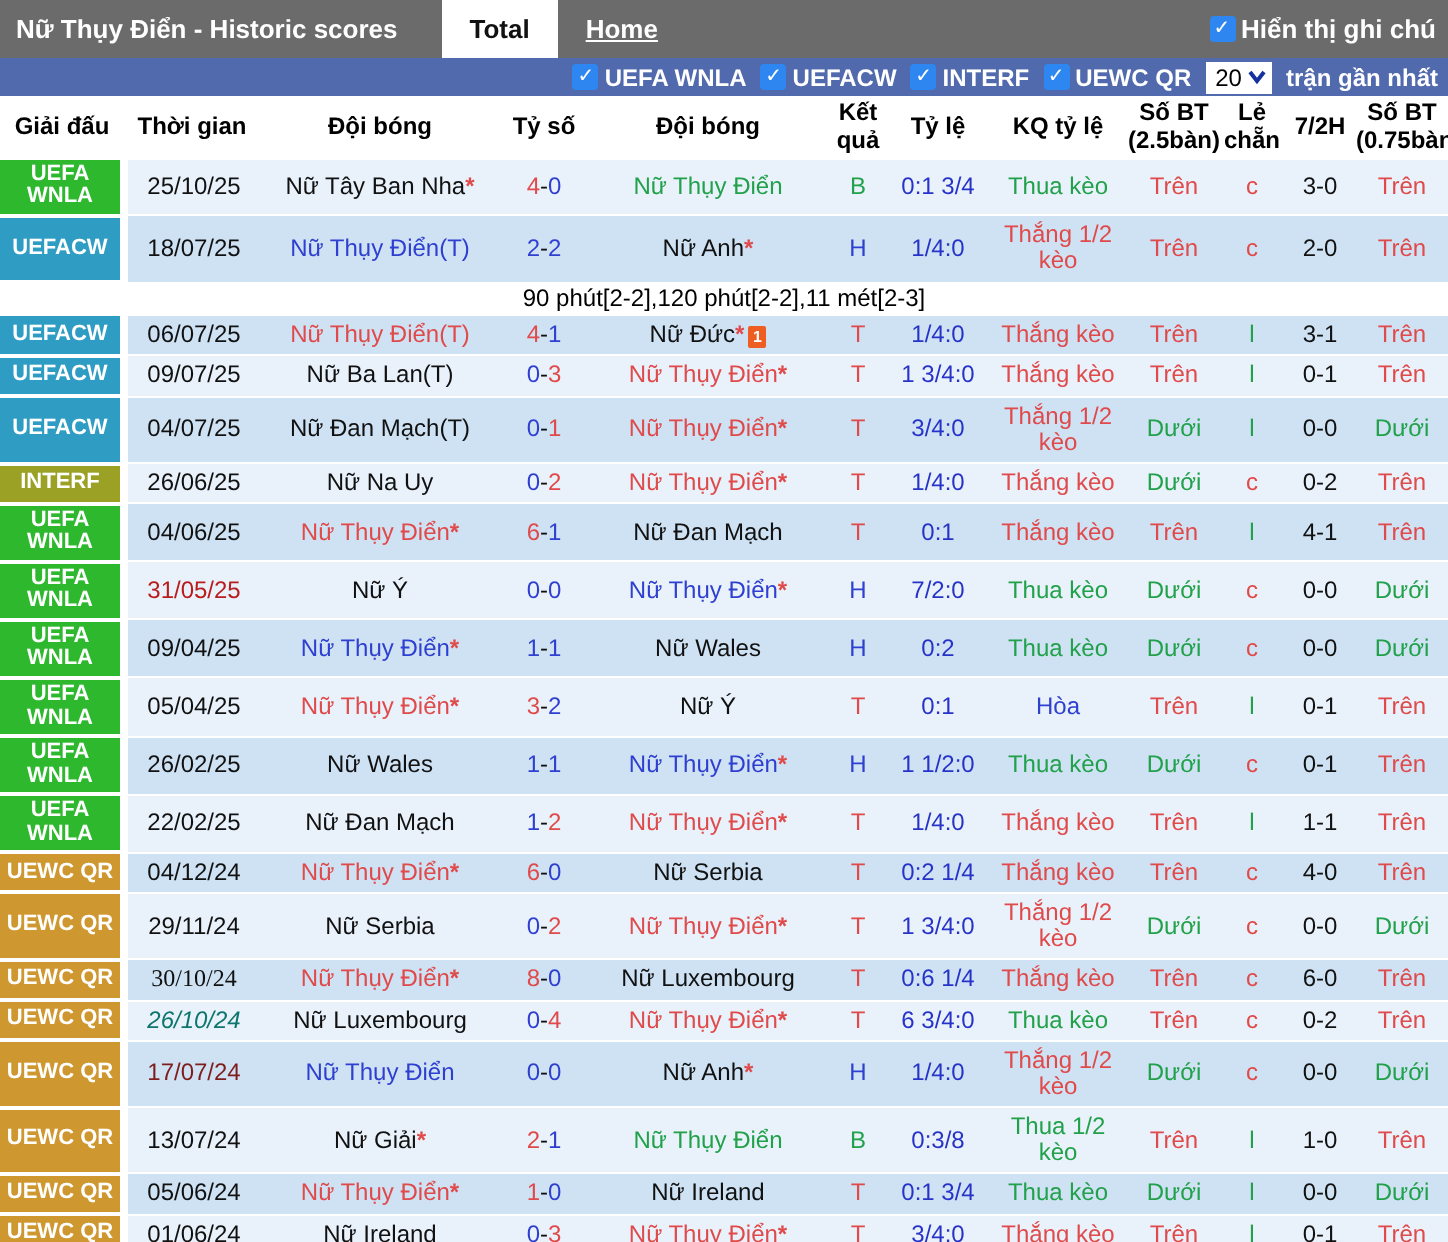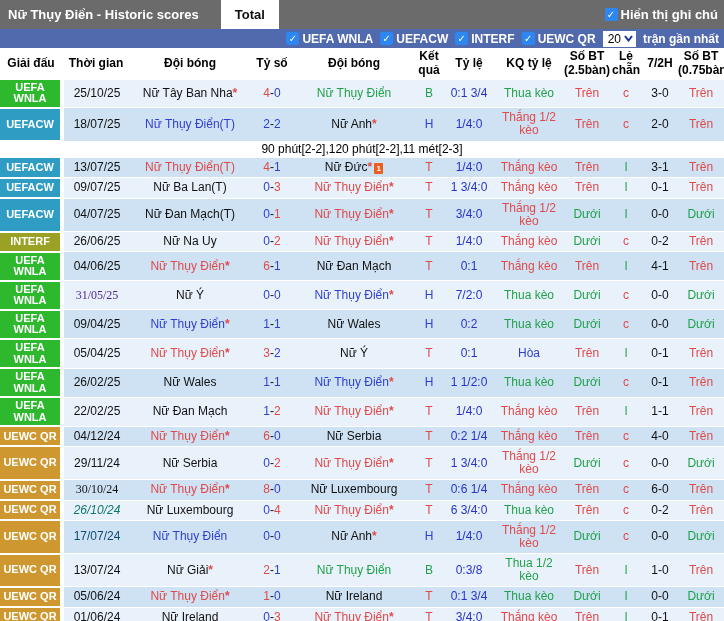--- a/index.html
+++ b/index.html
@@ -61,20 +61,21 @@
 </style>
 </head>
 <body>
 
 <div class="app">
 
   <div class="title-bar">
     <span class="title">Nữ Thụy Điển - Historic scores</span>
     <div class="tabs" id="tabs">
         <span class="tab active">Total</span>
+        <span class="tab">Home</span>
       </div>
     <label class="note-toggle">
       <span class="cb">✓</span>
       <span>Hiển thị ghi chú</span>
     </label>
   </div>
 
   <div class="filter-bar">
     <span id="filters" style="display:flex;gap:7px;">
         <label class="filter-item">
@@ -161,21 +162,21 @@
           <td style="color: rgb(224, 74, 74);">Trên</td>
           <td style="color: rgb(224, 74, 74);">c</td>
           <td style="color: rgb(17, 17, 17);">2-0</td>
           <td style="color: rgb(224, 74, 74);">Trên</td>
         </tr>
         <tr class="note-row">
           <td colspan="12">90 phút[2-2],120 phút[2-2],11 mét[2-3]</td>
         </tr>
         <tr>
           <td class="comp-badge" style="background: rgb(47, 156, 196);">UEFACW</td>
-          <td style="color: rgb(17, 17, 17);">13/07/25</td>
+          <td style="color: rgb(17, 17, 17);">06/07/25</td>
           <td><span style="color: rgb(224, 74, 74);">Nữ Thụy Điển(T)</span></td>
           <td><span style="color: rgb(224, 74, 74);">4</span><span class="dash" style="color: rgb(17, 17, 17);">-</span><span style="color: rgb(47, 63, 208);">1</span></td>
           <td><span style="color: rgb(17, 17, 17);">Nữ Đức</span><span class="star" style="color: rgb(224, 74, 74);">*</span><span class="card-icon">1</span></td>
           <td style="color: rgb(224, 74, 74);">T</td>
           <td style="color: rgb(39, 51, 200);">1/4:0</td>
           <td style="color: rgb(224, 74, 74);">Thắng kèo</td>
           <td style="color: rgb(224, 74, 74);">Trên</td>
           <td style="color: rgb(33, 161, 74);">l</td>
           <td style="color: rgb(17, 17, 17);">3-1</td>
           <td style="color: rgb(224, 74, 74);">Trên</td>
@@ -231,21 +232,21 @@
           <td style="color: rgb(224, 74, 74);">T</td>
           <td style="color: rgb(39, 51, 200);">0:1</td>
           <td style="color: rgb(224, 74, 74);">Thắng kèo</td>
           <td style="color: rgb(224, 74, 74);">Trên</td>
           <td style="color: rgb(33, 161, 74);">l</td>
           <td style="color: rgb(17, 17, 17);">4-1</td>
           <td style="color: rgb(224, 74, 74);">Trên</td>
         </tr>
         <tr>
           <td class="comp-badge" style="background: rgb(46, 184, 46);">UEFA WNLA</td>
-          <td style="color: #4c1d95; font-family: Liberation Serif, serif;">31/05/25</td>
+          <td style="color: #b91c1c;">31/05/25</td>
           <td><span style="color: rgb(17, 17, 17);">Nữ Ý</span></td>
           <td><span style="color: rgb(47, 63, 208);">0</span><span class="dash" style="color: rgb(17, 17, 17);">-</span><span style="color: rgb(47, 63, 208);">0</span></td>
           <td><span style="color: rgb(47, 63, 208);">Nữ Thụy Điển</span><span class="star" style="color: rgb(224, 74, 74);">*</span></td>
           <td style="color: rgb(47, 63, 208);">H</td>
           <td style="color: rgb(39, 51, 200);">7/2:0</td>
           <td style="color: rgb(33, 161, 74);">Thua kèo</td>
           <td style="color: rgb(33, 161, 74);">Dưới</td>
           <td style="color: rgb(224, 74, 74);">c</td>
           <td style="color: rgb(17, 17, 17);">0-0</td>
           <td style="color: rgb(33, 161, 74);">Dưới</td>
@@ -357,21 +358,21 @@
           <td style="color: rgb(224, 74, 74);">T</td>
           <td style="color: rgb(39, 51, 200);">6 3/4:0</td>
           <td style="color: rgb(33, 161, 74);">Thua kèo</td>
           <td style="color: rgb(224, 74, 74);">Trên</td>
           <td style="color: rgb(224, 74, 74);">c</td>
           <td style="color: rgb(17, 17, 17);">0-2</td>
           <td style="color: rgb(224, 74, 74);">Trên</td>
         </tr>
         <tr>
           <td class="comp-badge" style="background: rgb(207, 151, 48);">UEWC QR</td>
-          <td style="color: #0c4a6e;">17/07/24</td>
+          <td style="color: #7f1d1d;">17/07/24</td>
           <td><span style="color: rgb(47, 63, 208);">Nữ Thụy Điển</span></td>
           <td><span style="color: rgb(47, 63, 208);">0</span><span class="dash" style="color: rgb(17, 17, 17);">-</span><span style="color: rgb(47, 63, 208);">0</span></td>
           <td><span style="color: rgb(17, 17, 17);">Nữ Anh</span><span class="star" style="color: rgb(224, 74, 74);">*</span></td>
           <td style="color: rgb(47, 63, 208);">H</td>
           <td style="color: rgb(39, 51, 200);">1/4:0</td>
           <td style="color: rgb(224, 74, 74);">Thắng 1/2 kèo</td>
           <td style="color: rgb(33, 161, 74);">Dưới</td>
           <td style="color: rgb(224, 74, 74);">c</td>
           <td style="color: rgb(17, 17, 17);">0-0</td>
           <td style="color: rgb(33, 161, 74);">Dưới</td>

